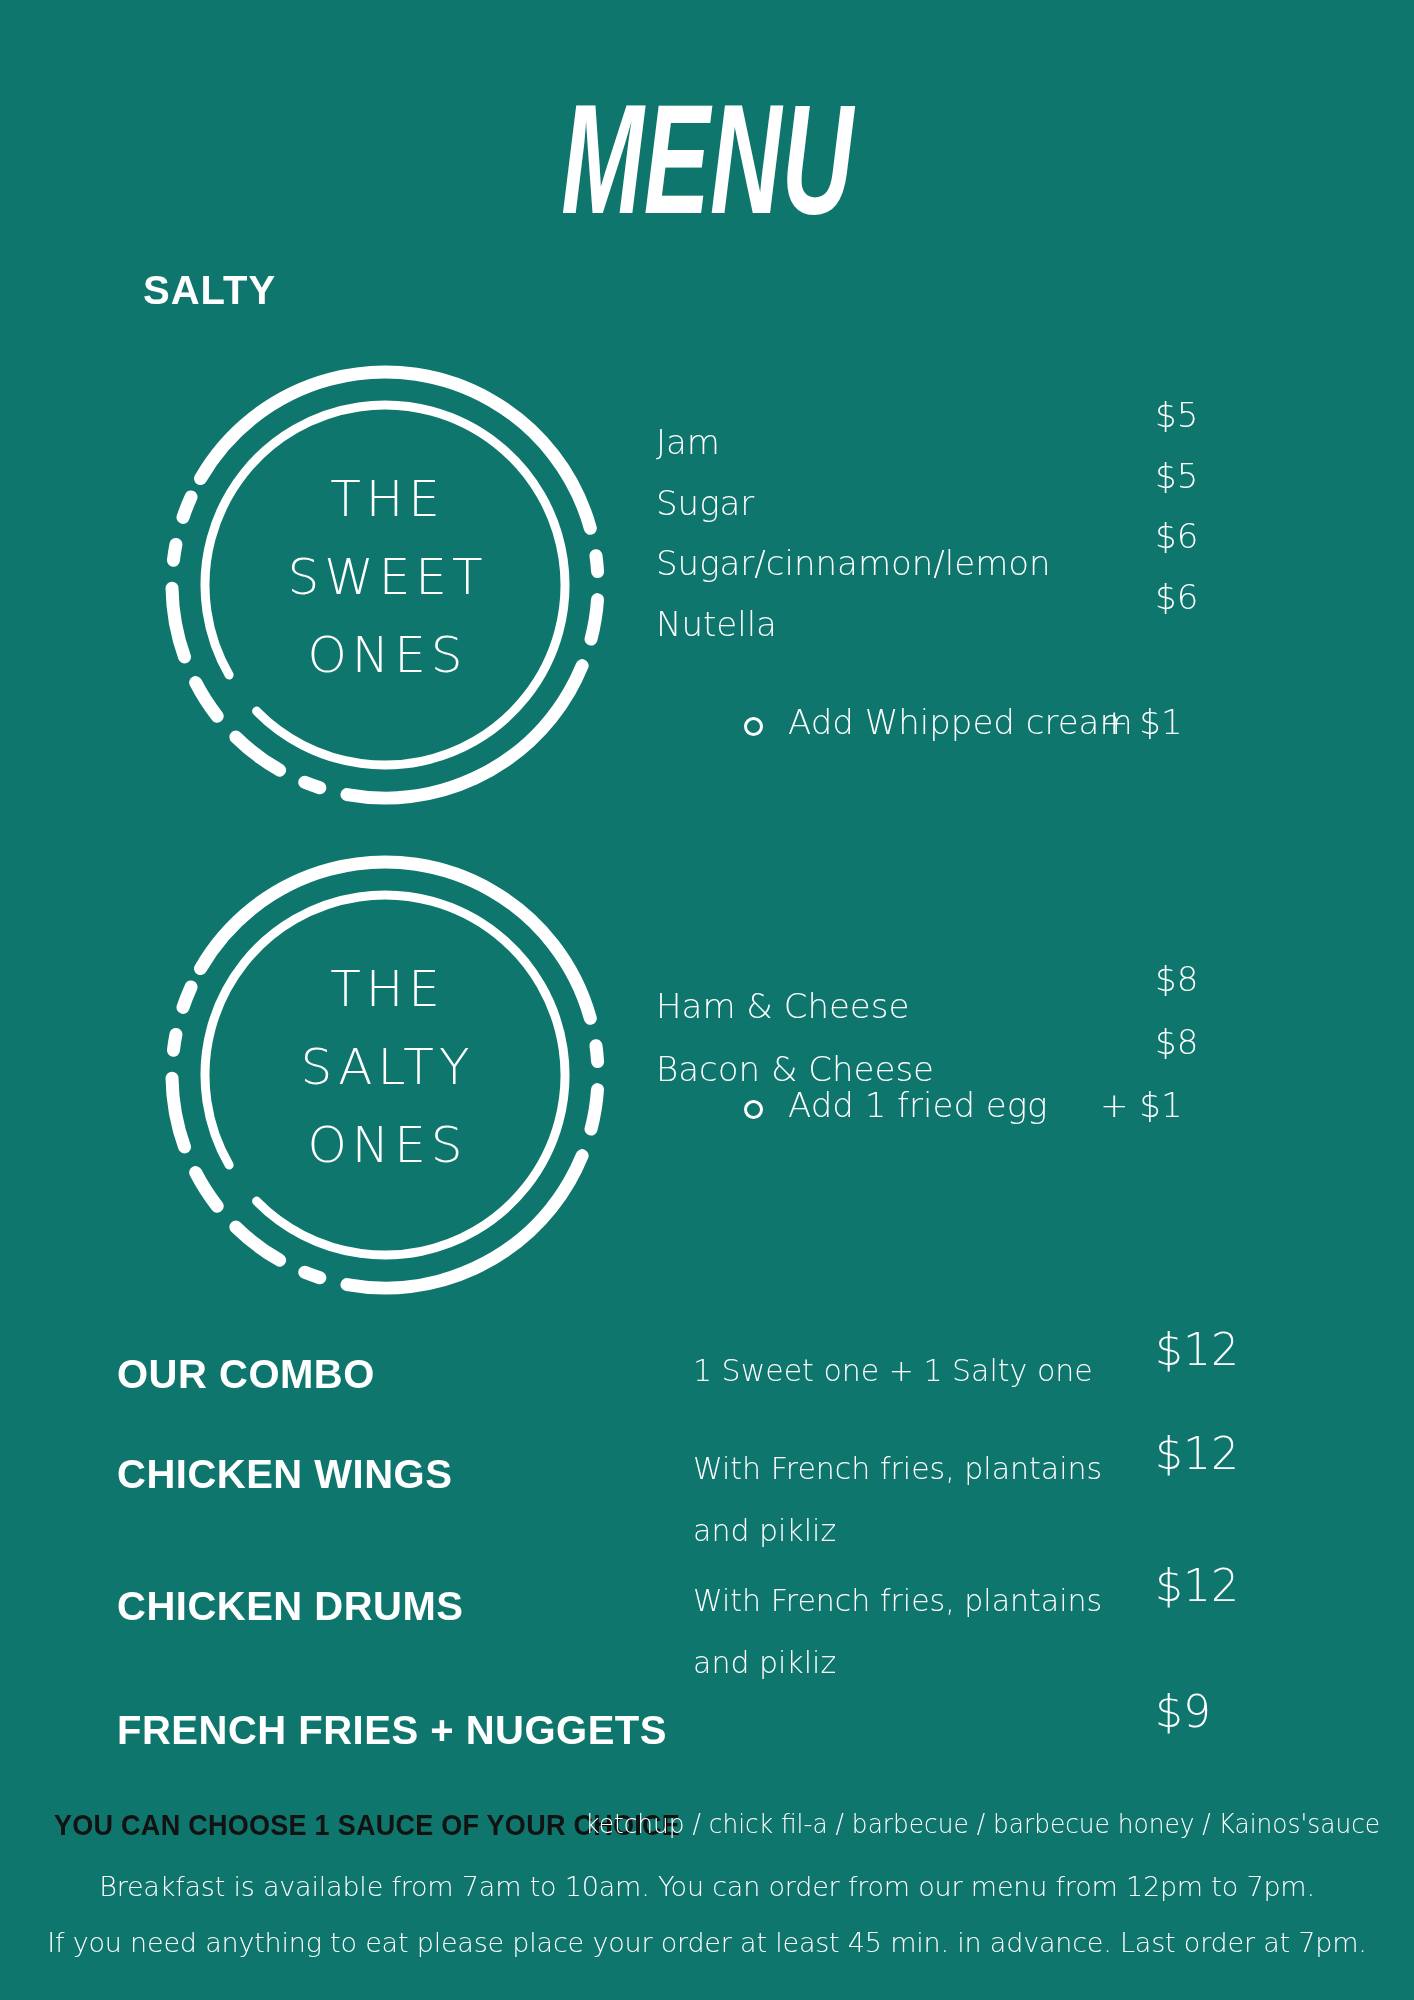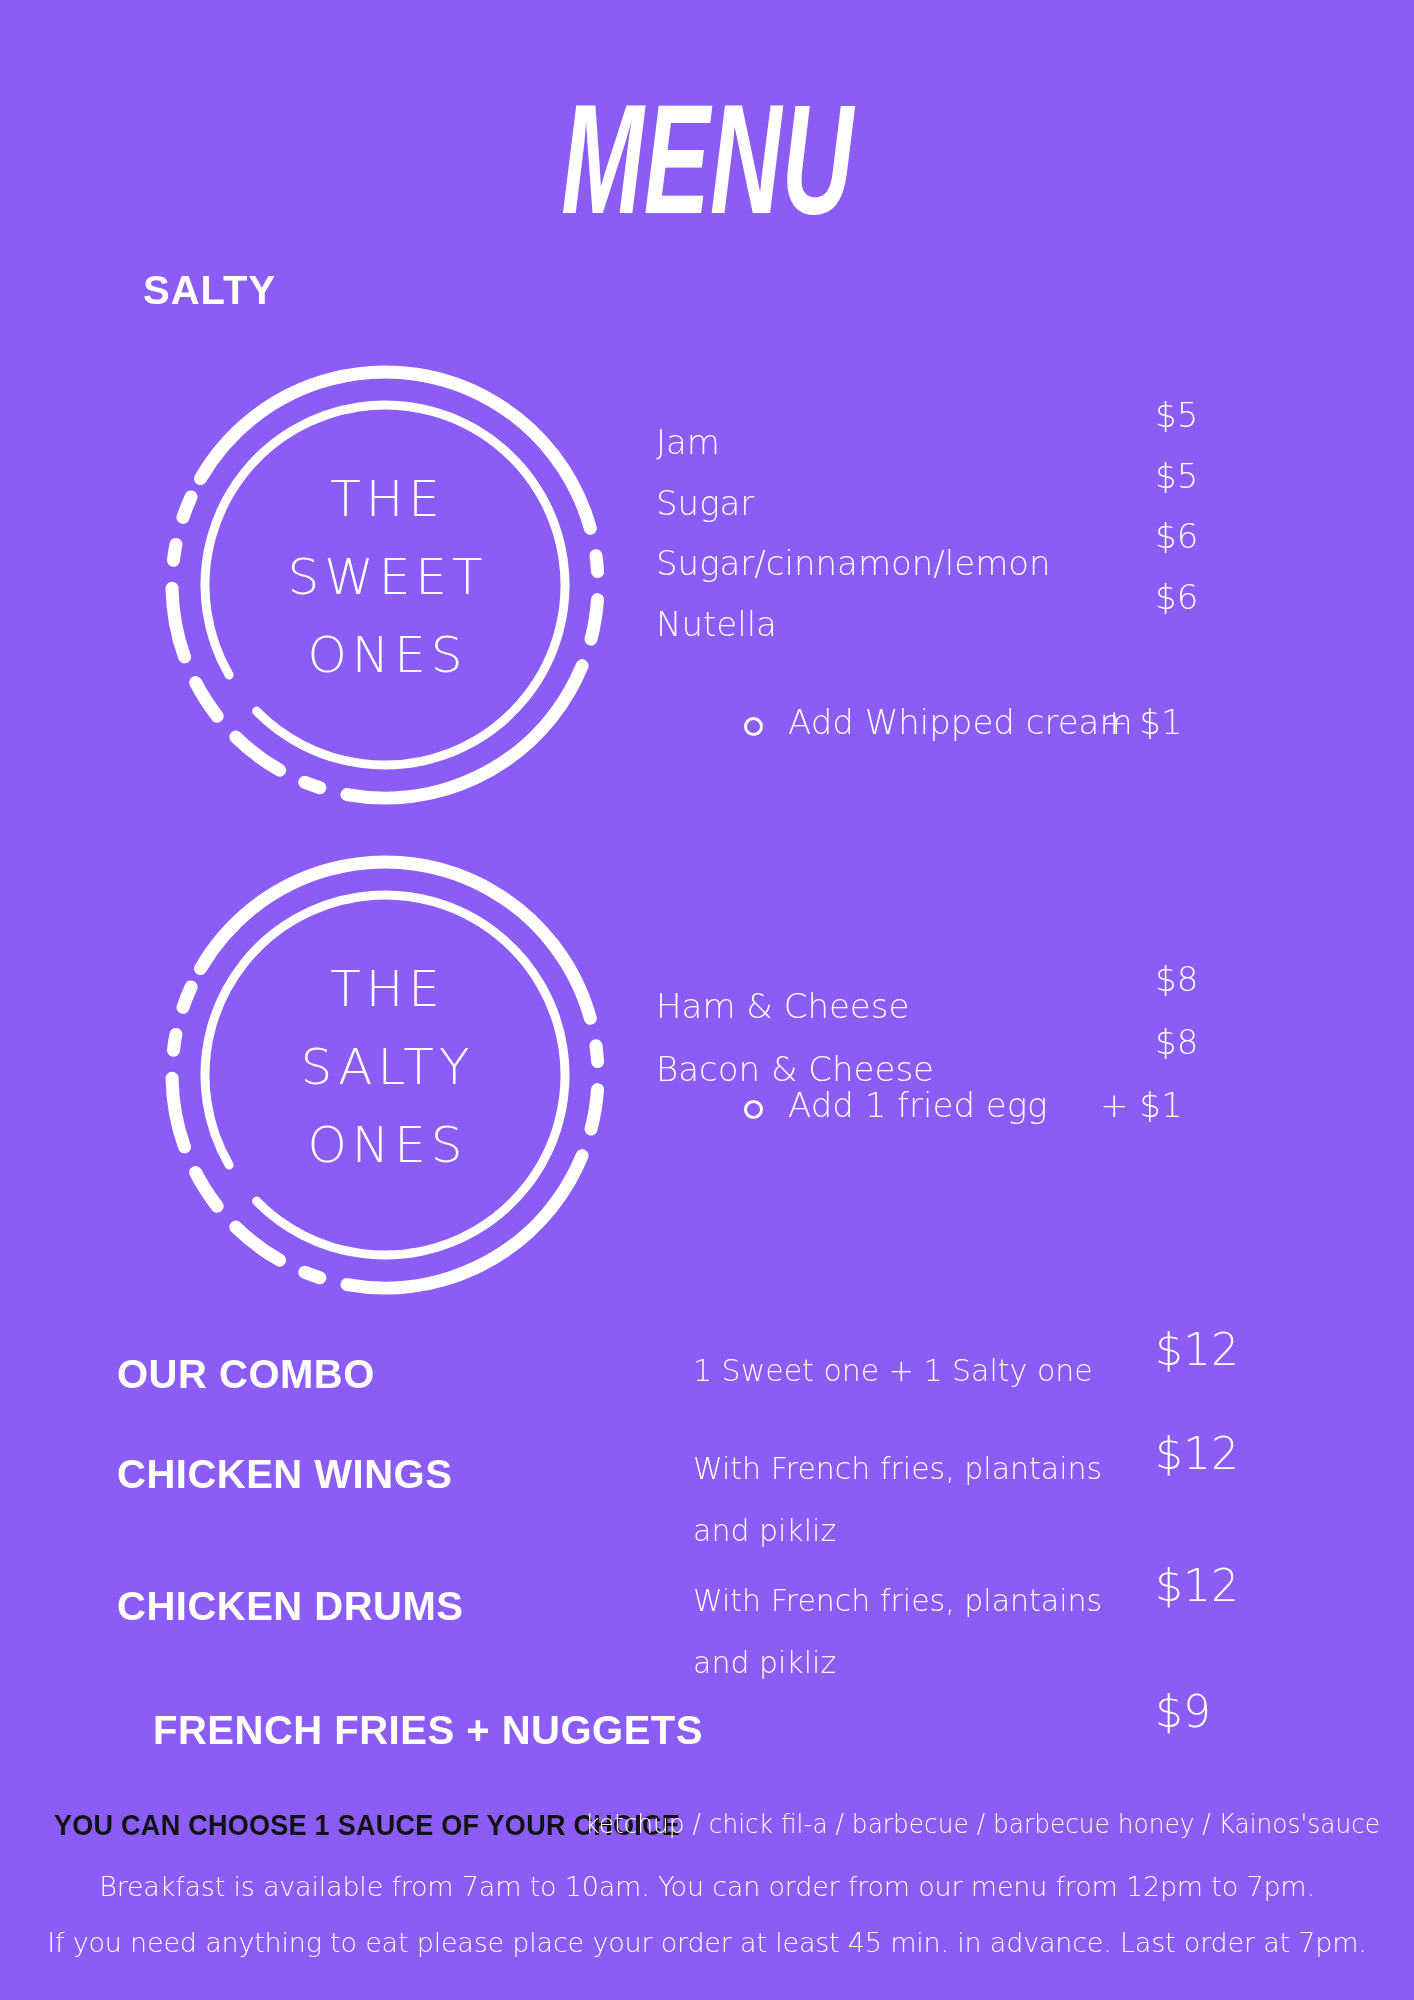--- a/index.html
+++ b/index.html
@@ -1,19 +1,19 @@
 <!DOCTYPE html>
 <html><head>
 <meta charset="utf-8">
 <style>
   html,body{margin:0;padding:0;background:#8a7760;}
   .page{
     position:relative;
     width:1414px;height:2000px;
-    background:#8b5cf6;
+    background:#0f766e;
     overflow:hidden;
     font-family:"DejaVu Sans", sans-serif;
     color:#ffffff;
   }
 
   
   .menu-title{
     position:absolute;top:82px;left:0;width:1414px;
     text-align:center;line-height:155px;font-size:155px;
     font-weight:700;font-style:italic;
@@ -163,21 +163,21 @@
   </div>
 
   <div>
     <div class="main-title" style="top:1582px;">CHICKEN DRUMS</div>
     <div class="main-desc" style="top:1582px;">With French fries, plantains</div>
     <div class="main-desc" style="top:1644px;">and pikliz</div>
     <div class="main-price" style="top:1564px;">$12</div>
   </div>
 
   <div>
-    <div class="main-title" style="top:1706px;margin-left:36px;">FRENCH FRIES + NUGGETS</div>
+    <div class="main-title" style="top:1706px;">FRENCH FRIES + NUGGETS</div>
     <div class="main-price" style="top:1690px;">$9</div>
   </div>
 
   <div class="sauce-label">YOU CAN CHOOSE 1 SAUCE OF YOUR CHOICE</div>
   <div class="sauce-options">ketchup / chick fil-a / barbecue / barbecue honey / Kainos'sauce</div>
 
   <div class="footer-line" style="top:1870px;">Breakfast is available from 7am to 10am. You can order from our menu from 12pm to 7pm.</div>
   <div class="footer-line" style="top:1926px;">If you need anything to eat please place your order at least 45 min. in advance. Last  order at 7pm.</div>
 
 </div>

